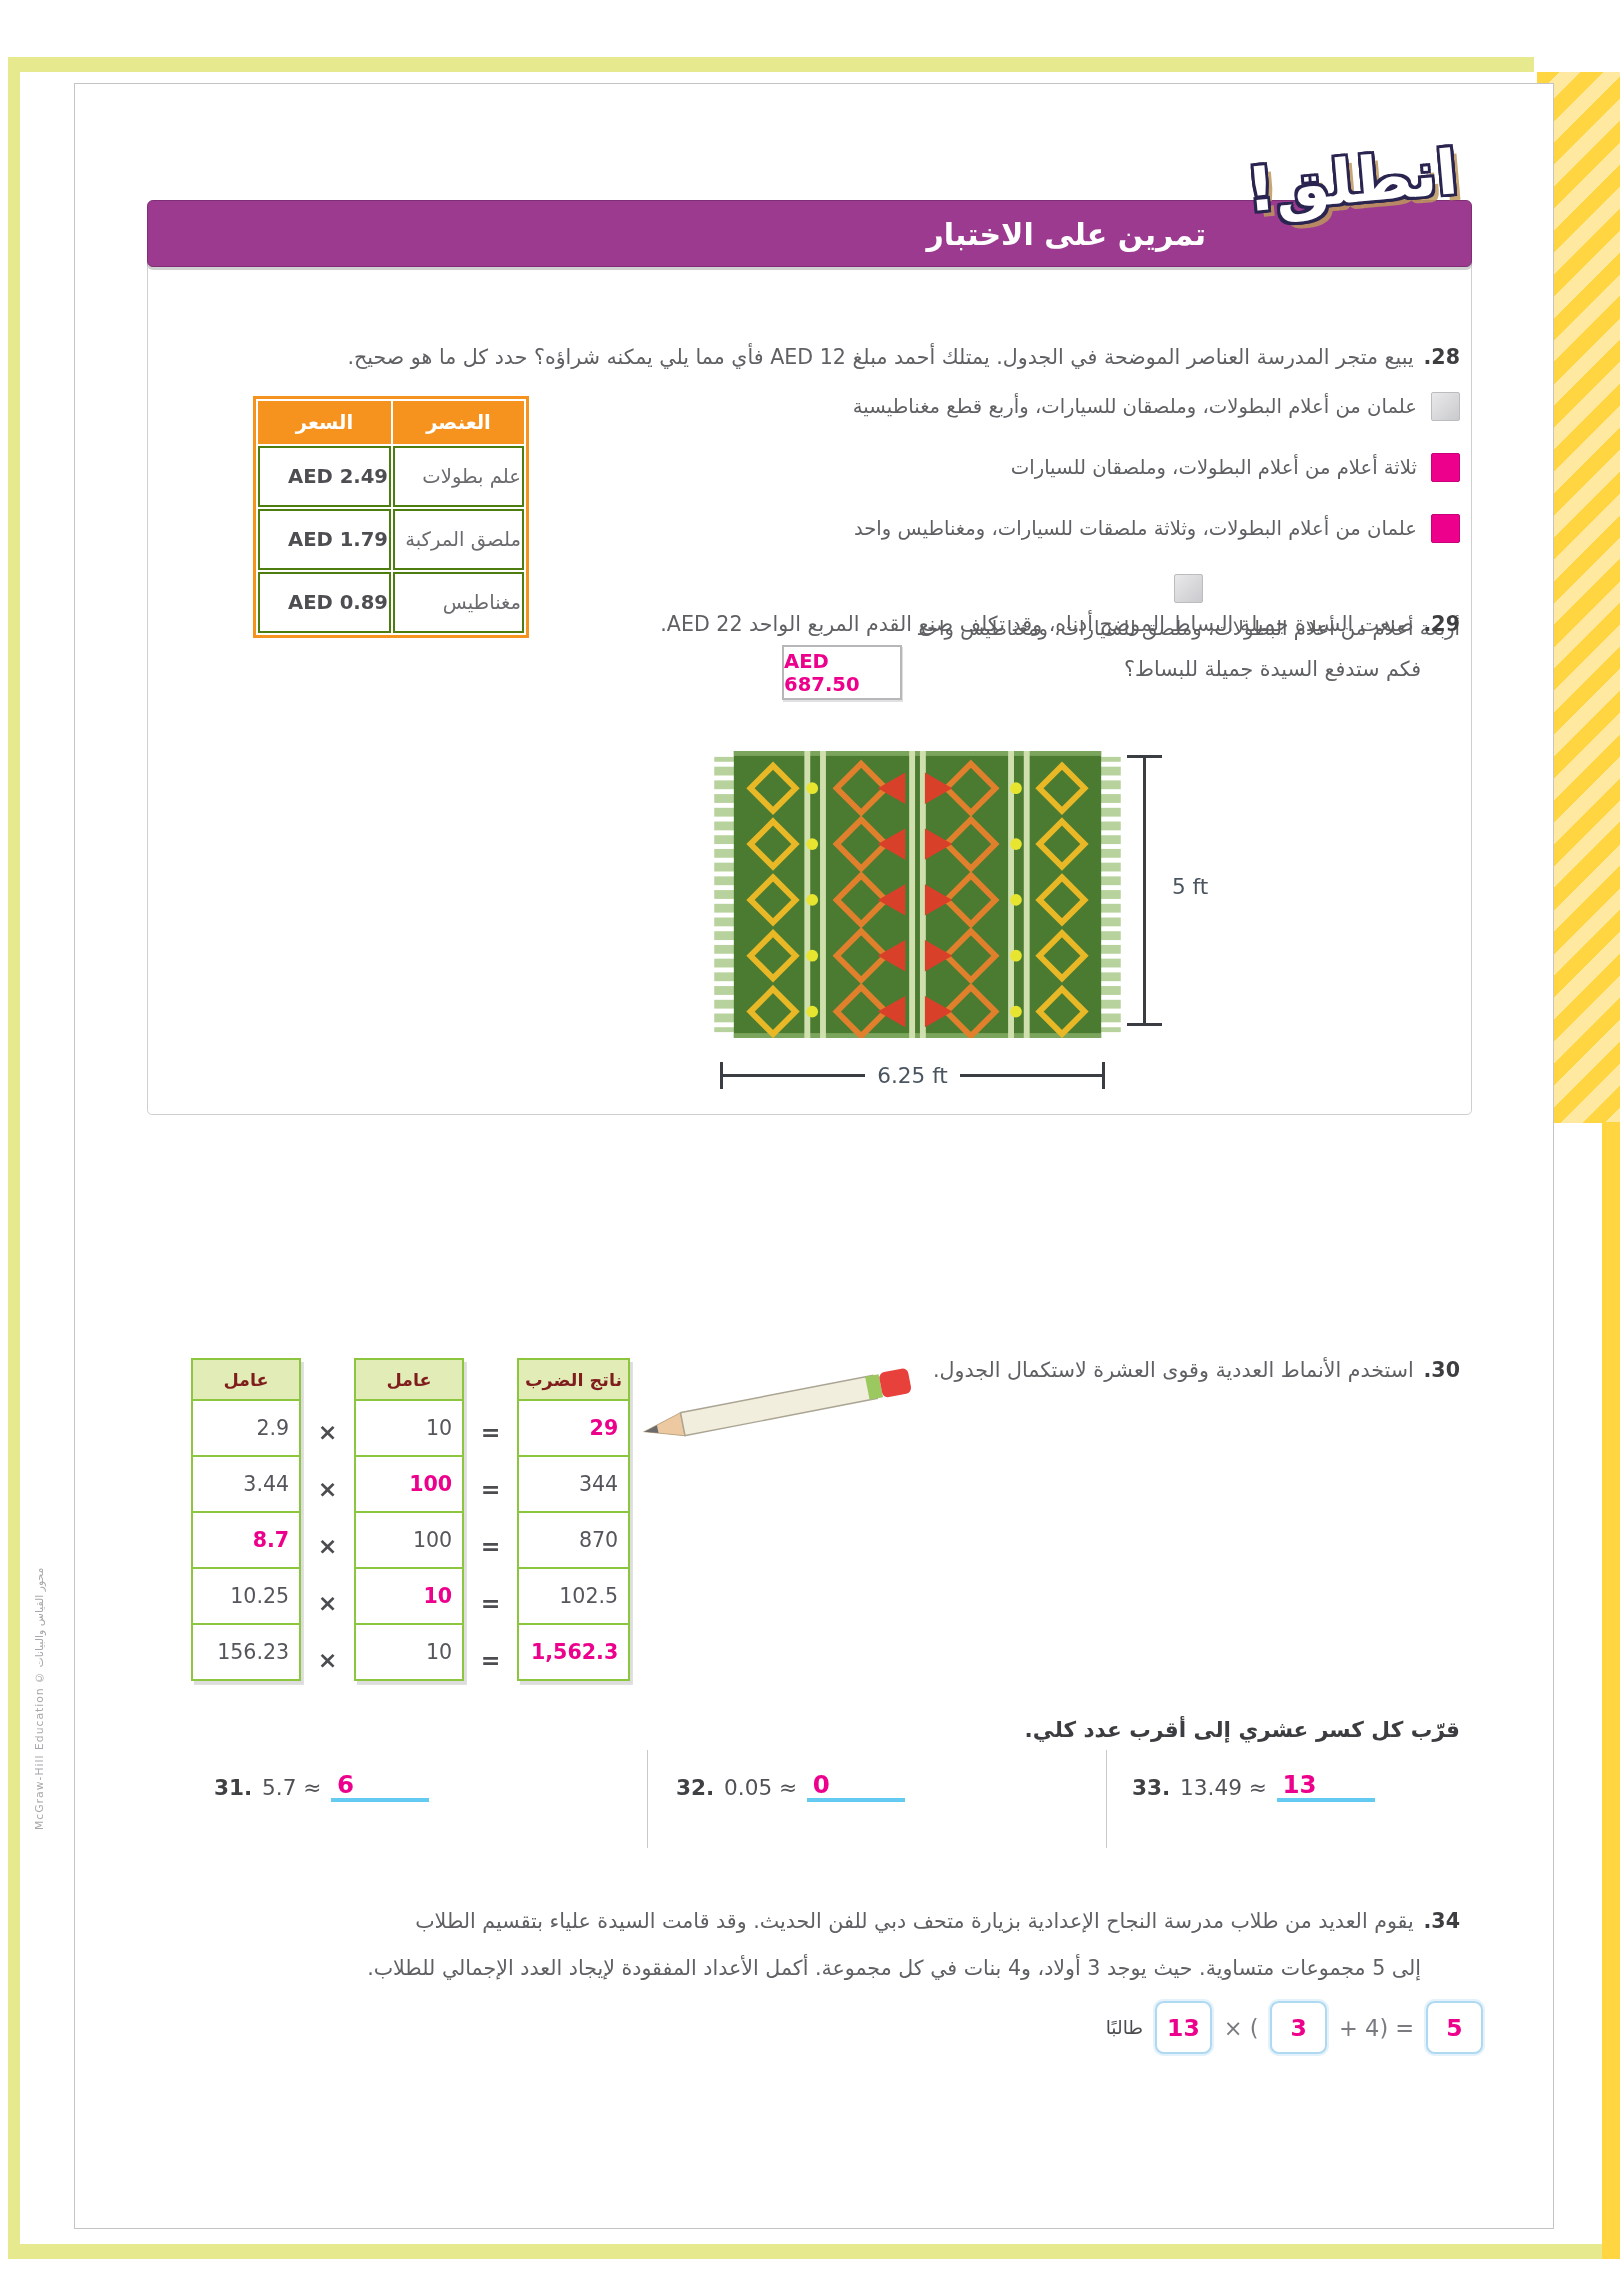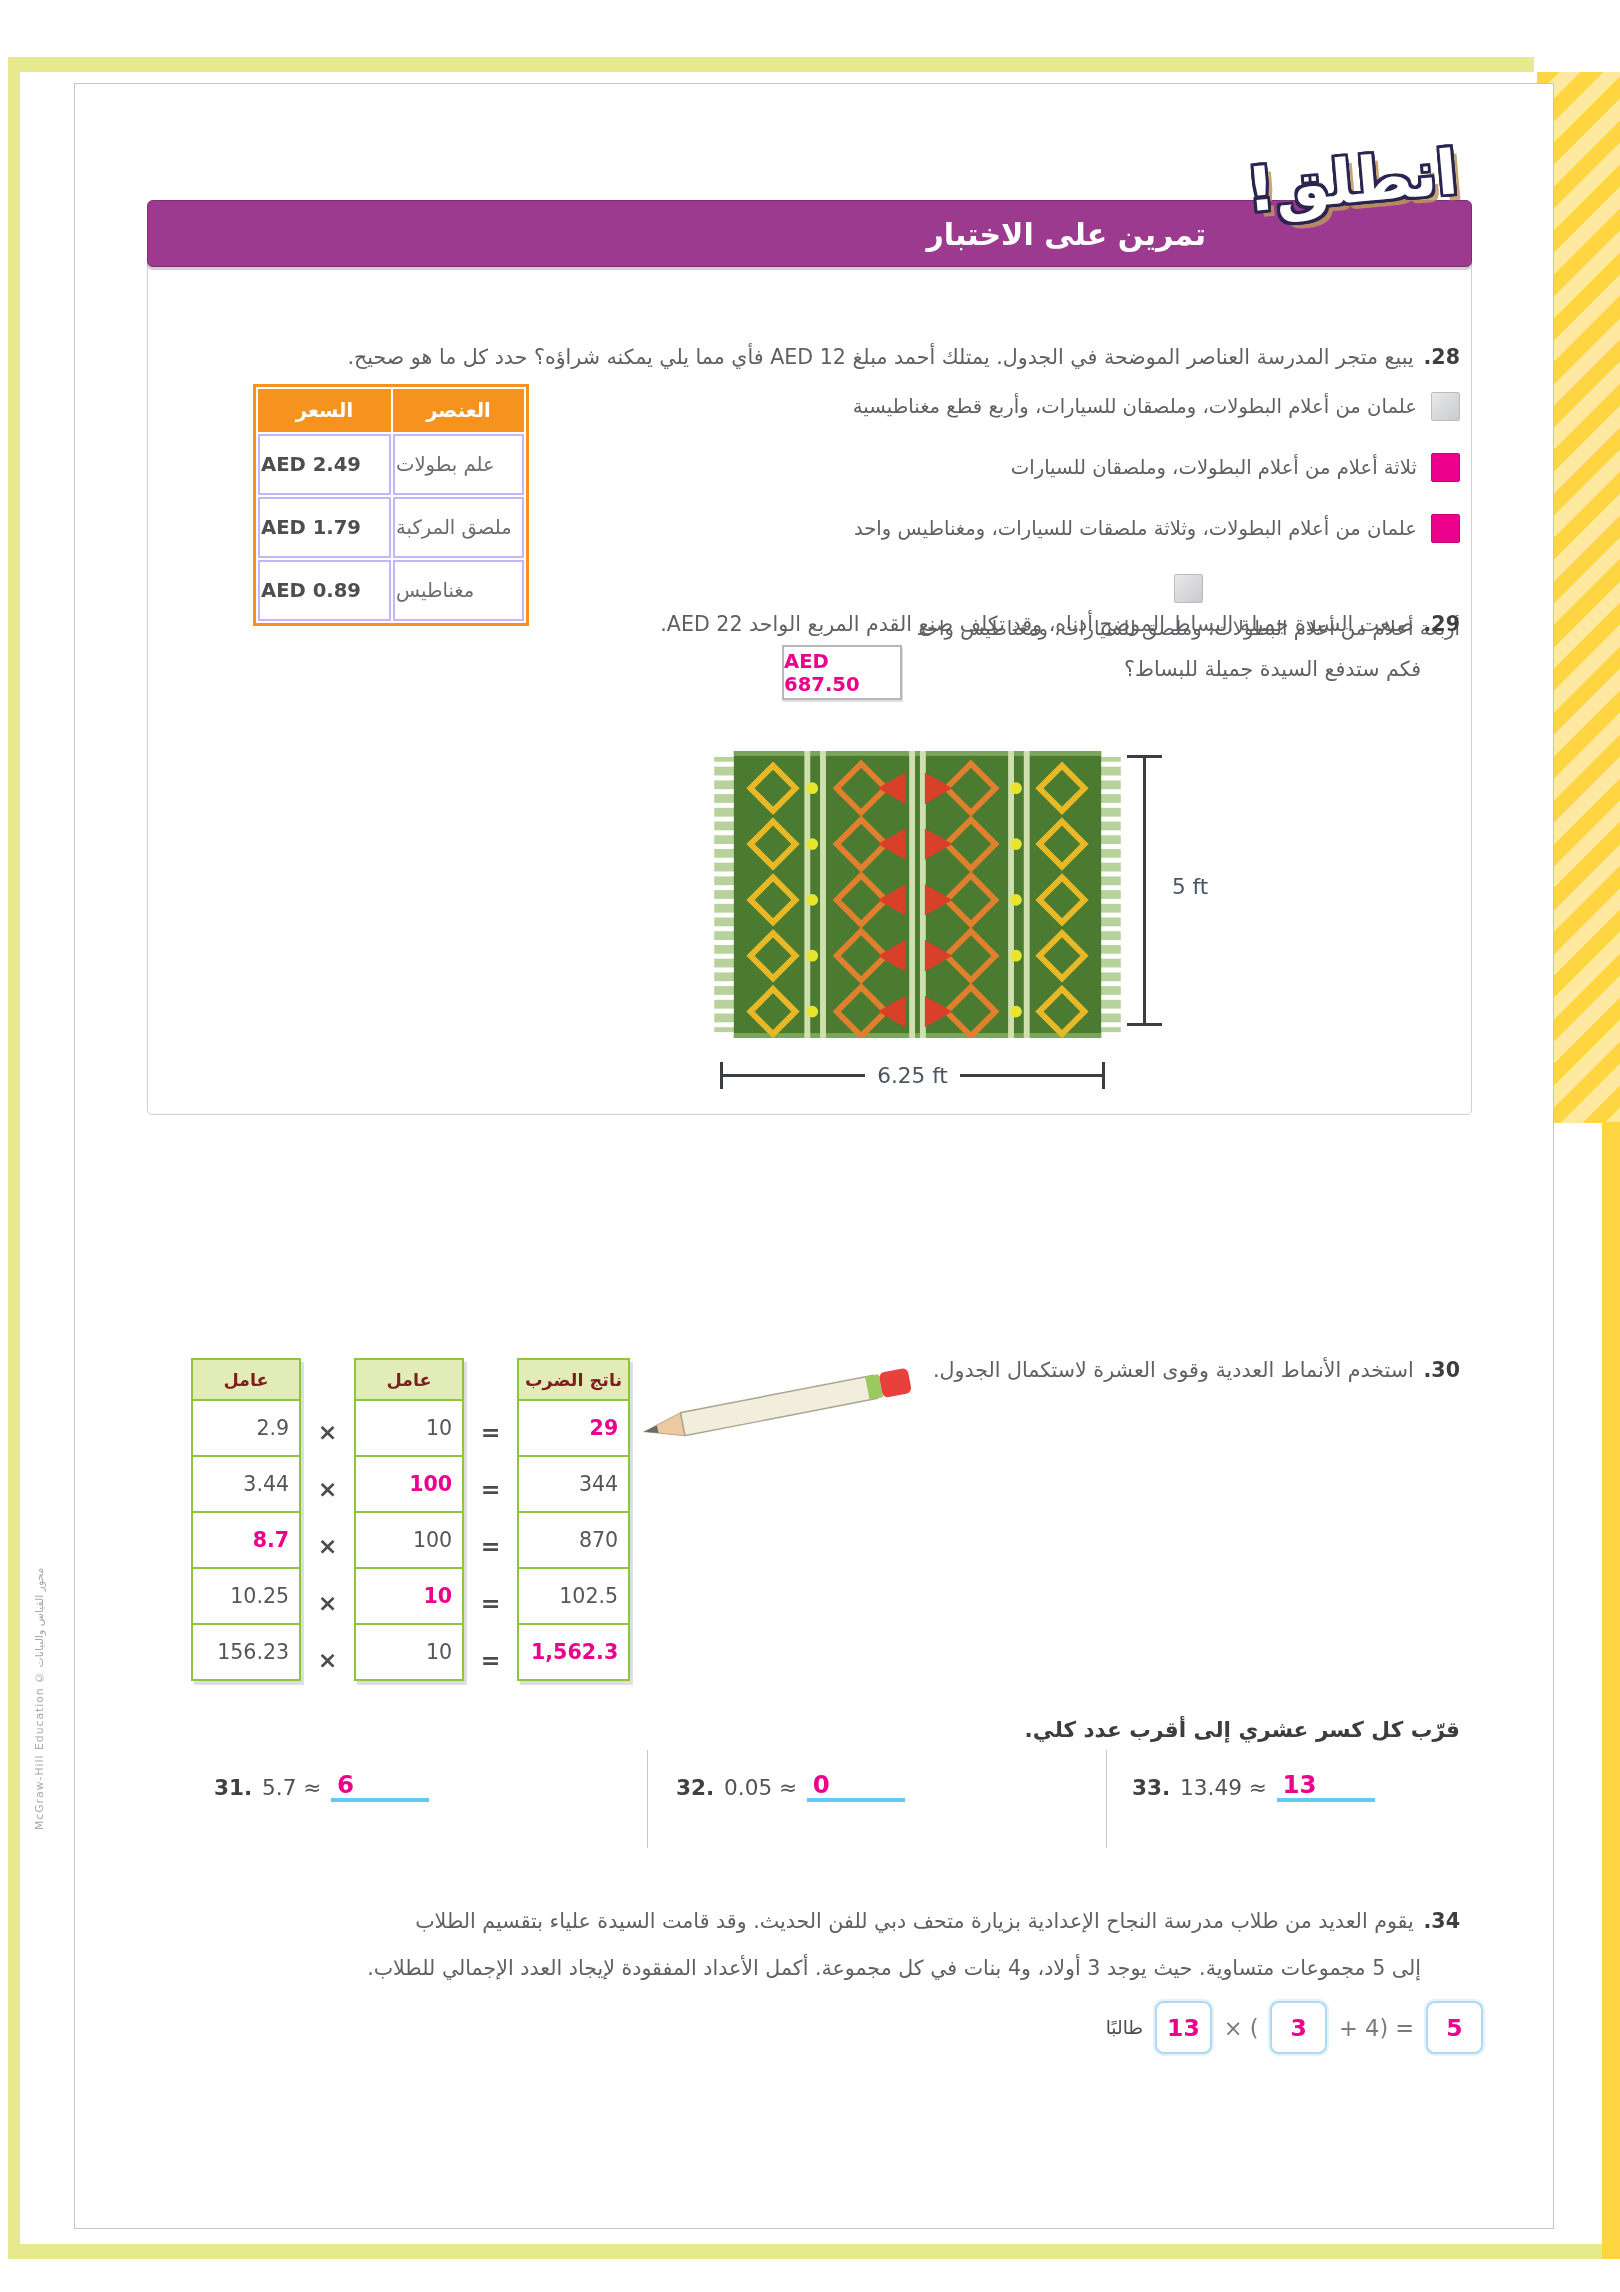--- a/index.html
+++ b/index.html
@@ -28,21 +28,21 @@
 
   
   .opt{direction:rtl;display:flex;align-items:center;gap:13.7px;}
   .chk{width:27.4px;height:27.4px;background:linear-gradient(135deg,#e9e9eb,#c9cacd);border:1px solid #bcbcbe;border-radius:2px;flex:0 0 auto;}
   .chk.checked{background:#ec008c;border-color:#c90077;}
   .opt-label{font-size:19.6px;color:#5f6063;white-space:nowrap;}
 
   
   table.price{border-collapse:separate;border-spacing:2.9px;background:#fff;border:3.9px solid #f6921e;}
   table.price th{background:#f6921e;color:#fff;font-size:19.6px;font-weight:bold;height:41px;}
-  table.price td{background:#fff;border:2px solid #c4b5fd;height:55px;text-align:left;font-size:19.6px;}
+  table.price td{background:#fff;border:2px solid #4d7c0f;height:55px;text-align:right;font-size:19.6px;}
   td.price-val{font-weight:bold;color:#4e4e52;width:127px;}
   td.item-val{color:#6b6b6f;width:125px;direction:rtl;}
 
   .answer-box{width:116px;height:51px;border:2px solid #b7b7ba;box-shadow:1px 2px 0 rgba(0,0,0,.12);display:flex;align-items:center;justify-content:center;
     color:#ec008c;font-weight:bold;font-size:19.6px;background:#fff;}
 
   
   .vdim-line{left:1143px;top:757px;width:2.9px;height:268px;background:#3a3e42;}
   .vdim-cap{width:35px;height:2.9px;background:#3a3e42;}
   .dim-label{font-size:21.6px;color:#4a5560;white-space:nowrap;}
@@ -110,21 +110,21 @@
   </div>
   <div class="abs opt" style="right:160px;top:514px;">
     <span class="chk checked"></span>
     <span class="opt-label">علمان من أعلام البطولات، وثلاثة ملصقات للسيارات، ومغناطيس واحد</span>
   </div>
   <div class="abs opt" style="right:160px;top:574px;flex-direction:column;">
     <span class="chk"></span>
     <span class="opt-label">أربعة أعلام من أعلام البطولات، وملصق للسيارات، ومغناطيس واحد</span>
   </div>
 
-  <table class="price abs" style="left:253px;top:384px;">
+  <table class="price abs" style="left:253px;top:396px;">
     <tbody>
         <tr>
       <th>السعر</th>
       <th>العنصر</th>
     </tr>
     <tr>
       <td class="price-val">AED 2.49</td>
       <td class="item-val">علم بطولات</td>
     </tr>
     <tr>

